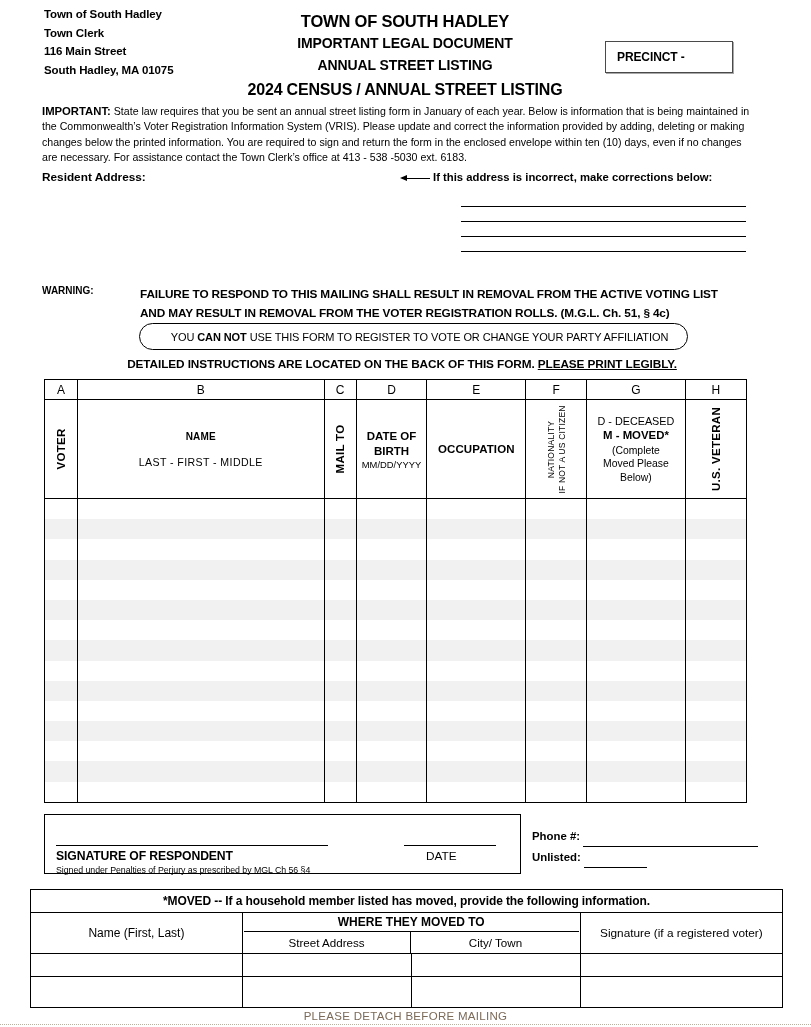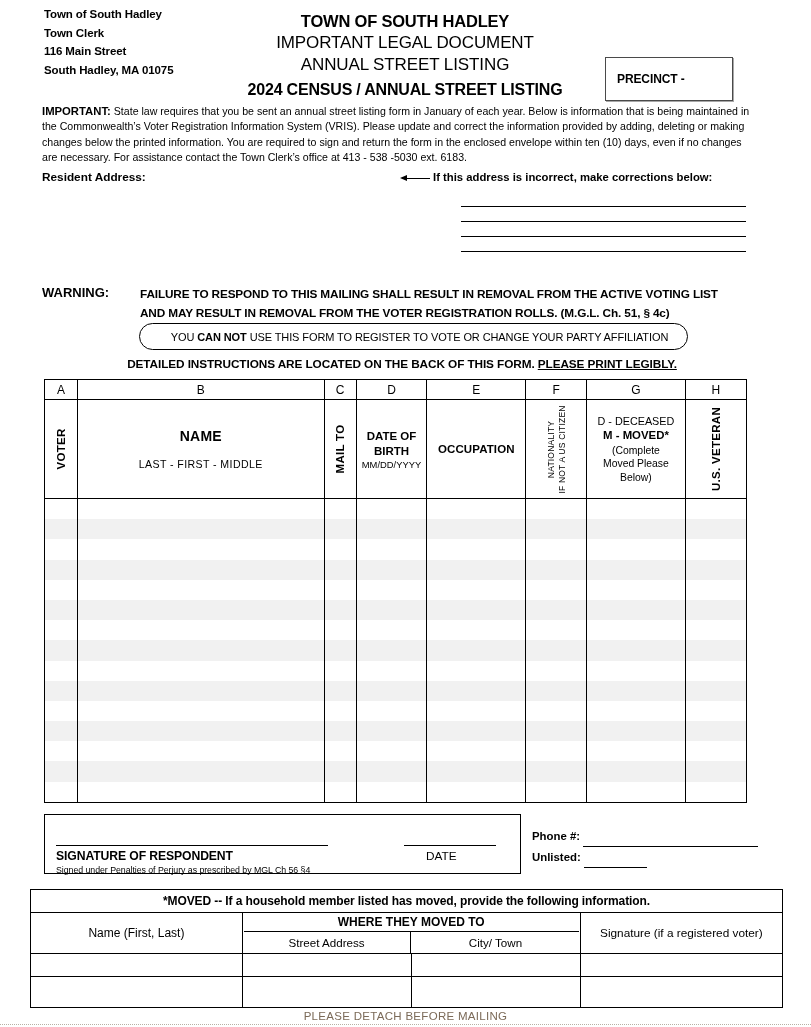--- a/index.html
+++ b/index.html
@@ -39,41 +39,41 @@
     width: 380px;
     text-align: center;
   }
   .title-main {
     font-size: 16.5px;
     font-weight: bold;
     letter-spacing: -0.2px;
     line-height: 22px;
   }
   .title-sub {
-    font-size: 17px;
-    font-weight: normal;
+    font-size: 14px;
+    font-weight: bold;
     letter-spacing: -0.1px;
     line-height: 22px;
   }
   .title-census {
     position: absolute;
     left: 150px;
     top: 81px;
     width: 510px;
     text-align: center;
     font-size: 16px;
     font-weight: bold;
     letter-spacing: -0.2px;
   }
   .precinct-box {
     position: absolute;
     left: 605px;
-    top: 57px;
+    top: 41px;
     width: 128px;
-    height: 44px;
+    height: 32px;
     border: 1.5px solid #4a4a4a;
     box-shadow: 1px 1px 0 0 #a8a8a8;
     box-sizing: border-box;
     display: flex;
     align-items: center;
   }
   .precinct-label {
     font-size: 12px;
     font-weight: bold;
     padding-left: 11px;
@@ -141,21 +141,21 @@
   .correction-lines .cline {
     border-bottom: 1.4px solid #000;
     height: 14px;
   }
 
   
   .warning-label {
     position: absolute;
     left: 42px;
     top: 285px;
-    font-size: 13px;
+    font-size: 10px;
     font-weight: bold;
   }
   .warning-text {
     position: absolute;
     left: 140px;
     top: 285px;
     width: 615px;
     font-size: 11.8px;
     font-weight: bold;
     line-height: 19px;
@@ -243,21 +243,21 @@
     letter-spacing: 0.3px;
   }
   .vert-small {
     transform: rotate(-90deg);
     white-space: nowrap;
     font-size: 8.5px;
     line-height: 10.5px;
     text-align: center;
     letter-spacing: 0.2px;
   }
-  .hname { font-size: 14px; font-weight: bold; letter-spacing: 0.2px; }
+  .hname { font-size: 10px; font-weight: bold; letter-spacing: 0.2px; }
   .hname-sub { font-size: 10.6px; font-weight: normal; margin-top: 14px; letter-spacing: 0.4px; }
   .hdob-t { font-size: 11.5px; font-weight: bold; line-height: 15px; }
   .hdob-s { font-size: 9.4px; font-weight: normal; }
   .hocc { font-size: 11.5px; font-weight: bold; letter-spacing: 0.1px; }
   .hg1 { font-size: 10.8px; line-height: 14.5px; }
   .hg2 { font-size: 11.4px; font-weight: bold; line-height: 15.5px; }
   .hg3 { font-size: 10.4px; line-height: 13.5px; }
 
   .mt-body { }
   .mt-brow {

